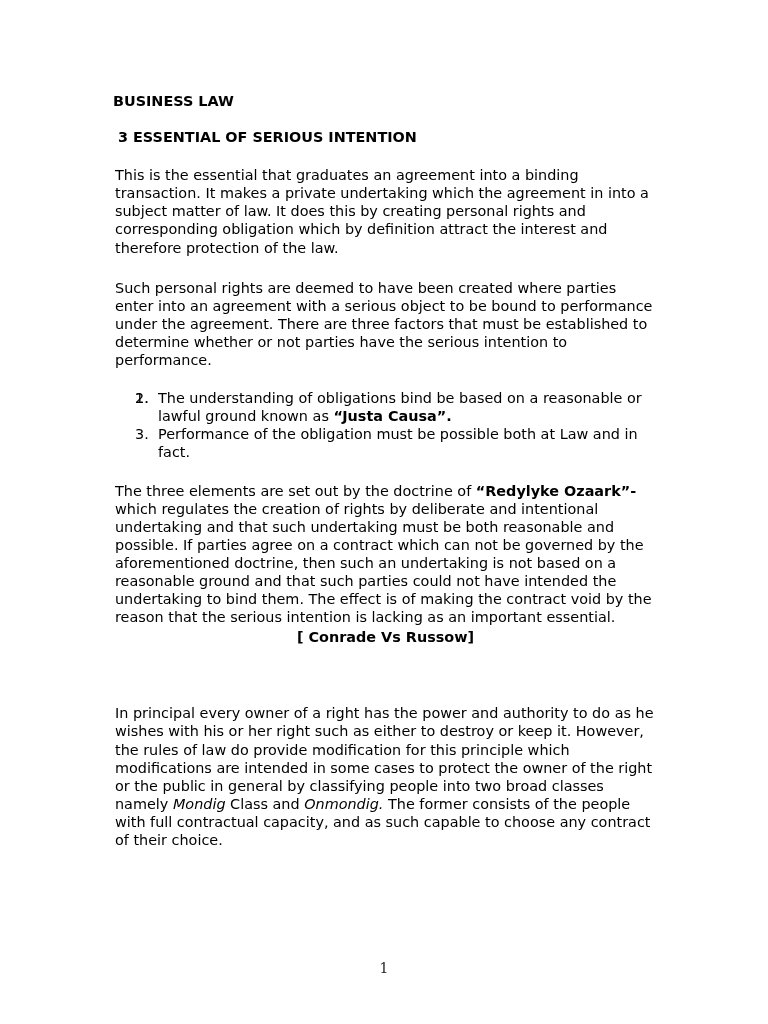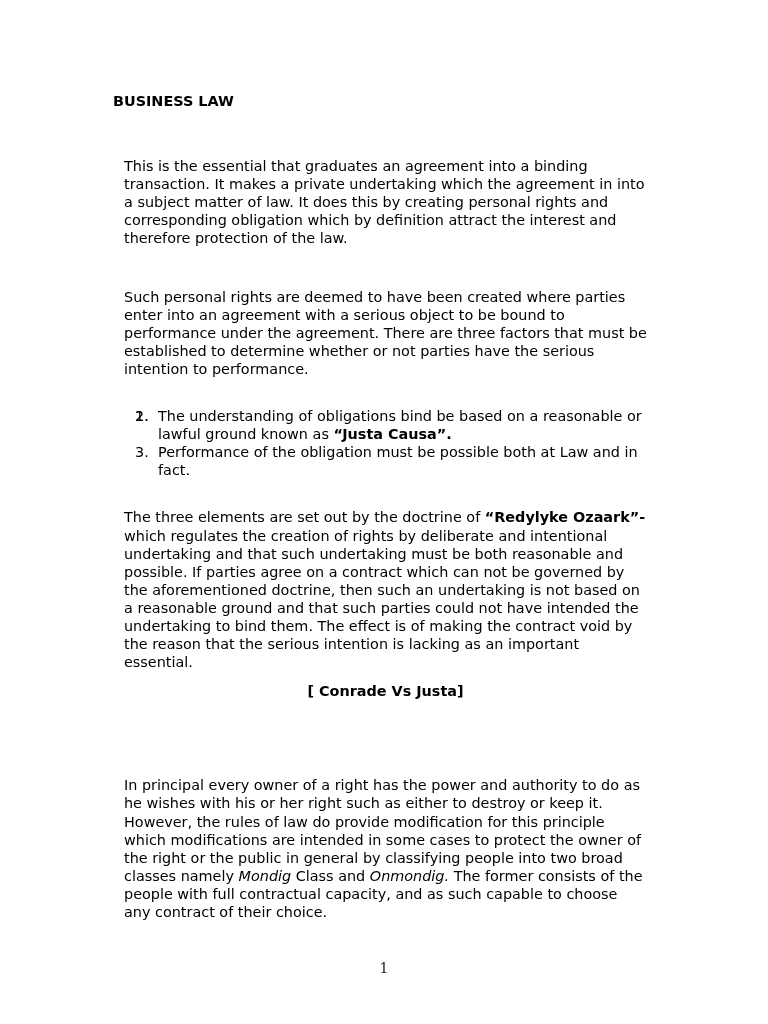--- a/index.html
+++ b/index.html
@@ -7,60 +7,61 @@
     .page {
       position: absolute; left: 0; top: 0; width: 768px; height: 848px;
       background: #ffffff; color: #000000;
       font-family: "DejaVu Sans", sans-serif;
     }
     .content {
       position: absolute; left: 113px; top: 92px; width: 545px;
       font-size: 14.4px; line-height: 18.1px;
     }
     .h { font-weight: bold; margin: 0; }
-    p { margin: 11px; }
+    p { margin: 2px; }
     .gap1 { height: 18px; }
     .gap2 { height: 36px; }
     ol { margin: 0; padding: 0; list-style: none; }
     ol li { position: relative; padding-left: 45px; }
     ol li .num { position: absolute; left: 22px; top: 0; }
     .bi { font-weight: bold; }
     .i { font-style: italic; }
     .center { text-align: center; padding-left: 0; }
     .pagenum {
       position: absolute; left: 0; width: 768px; top: 960px; text-align: center;
       font-family: "DejaVu Serif", serif; font-size: 14px; color: #222;
     }
   </style>
 </head>
 <body>
 
 <div class="page">
   <div class="content">
     <p class="h">BUSINESS LAW</p>
     <div class="gap1"></div>
+    <p class="h" style="white-space:pre"> 3 ESSENTIAL OF SERIOUS INTENTION</p>
     <div class="gap1"></div>
     <p>This is the essential that graduates an agreement into a binding transaction. It makes a private undertaking which the agreement in into a subject matter of law. It does this by creating personal rights and corresponding obligation which by definition attract the interest and therefore protection of the law.</p>
     <div class="gap1"></div>
     <p>Such personal rights are deemed to have been created where parties enter into an agreement with a serious object to be bound to performance under the agreement. There are three factors that must be established to determine whether or not parties have the serious intention to performance.</p>
     <div class="gap1"></div>
     <ol>
       <li>
         <span class="num">1.</span>
       </li>
       <li>
         <span class="num">2.</span>
         <span>The understanding of obligations bind be based on a reasonable or lawful ground known as </span><span class="bi">“Justa Causa”.</span>
       </li>
       <li>
         <span class="num">3.</span>
         <span>Performance of the obligation must be possible both at Law and in fact.</span>
       </li>
     </ol>
     <div class="gap1"></div>
     <p><span>The three elements are set out by the doctrine of </span><span class="bi">“Redylyke Ozaark”-</span><span> which regulates the creation of rights by deliberate and intentional undertaking and that such undertaking must be both reasonable and possible. If parties agree on a contract which can not be governed by the aforementioned doctrine, then such an undertaking is not based on a reasonable ground and that such parties could not have intended the undertaking to bind them. The effect is of making the contract void by the reason that the serious intention is lacking as an important essential.</span></p>
-    <p class="bi center">[ Conrade Vs Justa]</p>
+    <p class="bi center">[ Conrade Vs Russow]</p>
     <div class="gap2"></div>
     <div class="gap1"></div>
     <p><span>In principal every owner of a right has the power and authority to do as he wishes with his or her right such as either to destroy or keep it. However, the rules of law do provide modification for this principle which modifications are intended in some cases to protect the owner of the right or the public in general by classifying people into two broad classes namely </span><span class="i">Mondig</span><span> Class and </span><span class="i">Onmondig.</span><span> The former consists of the people with full contractual capacity, and as such capable to choose any contract of their choice.</span></p>
   </div>
   <div class="pagenum">1</div>
 </div>
 
 </body></html>

